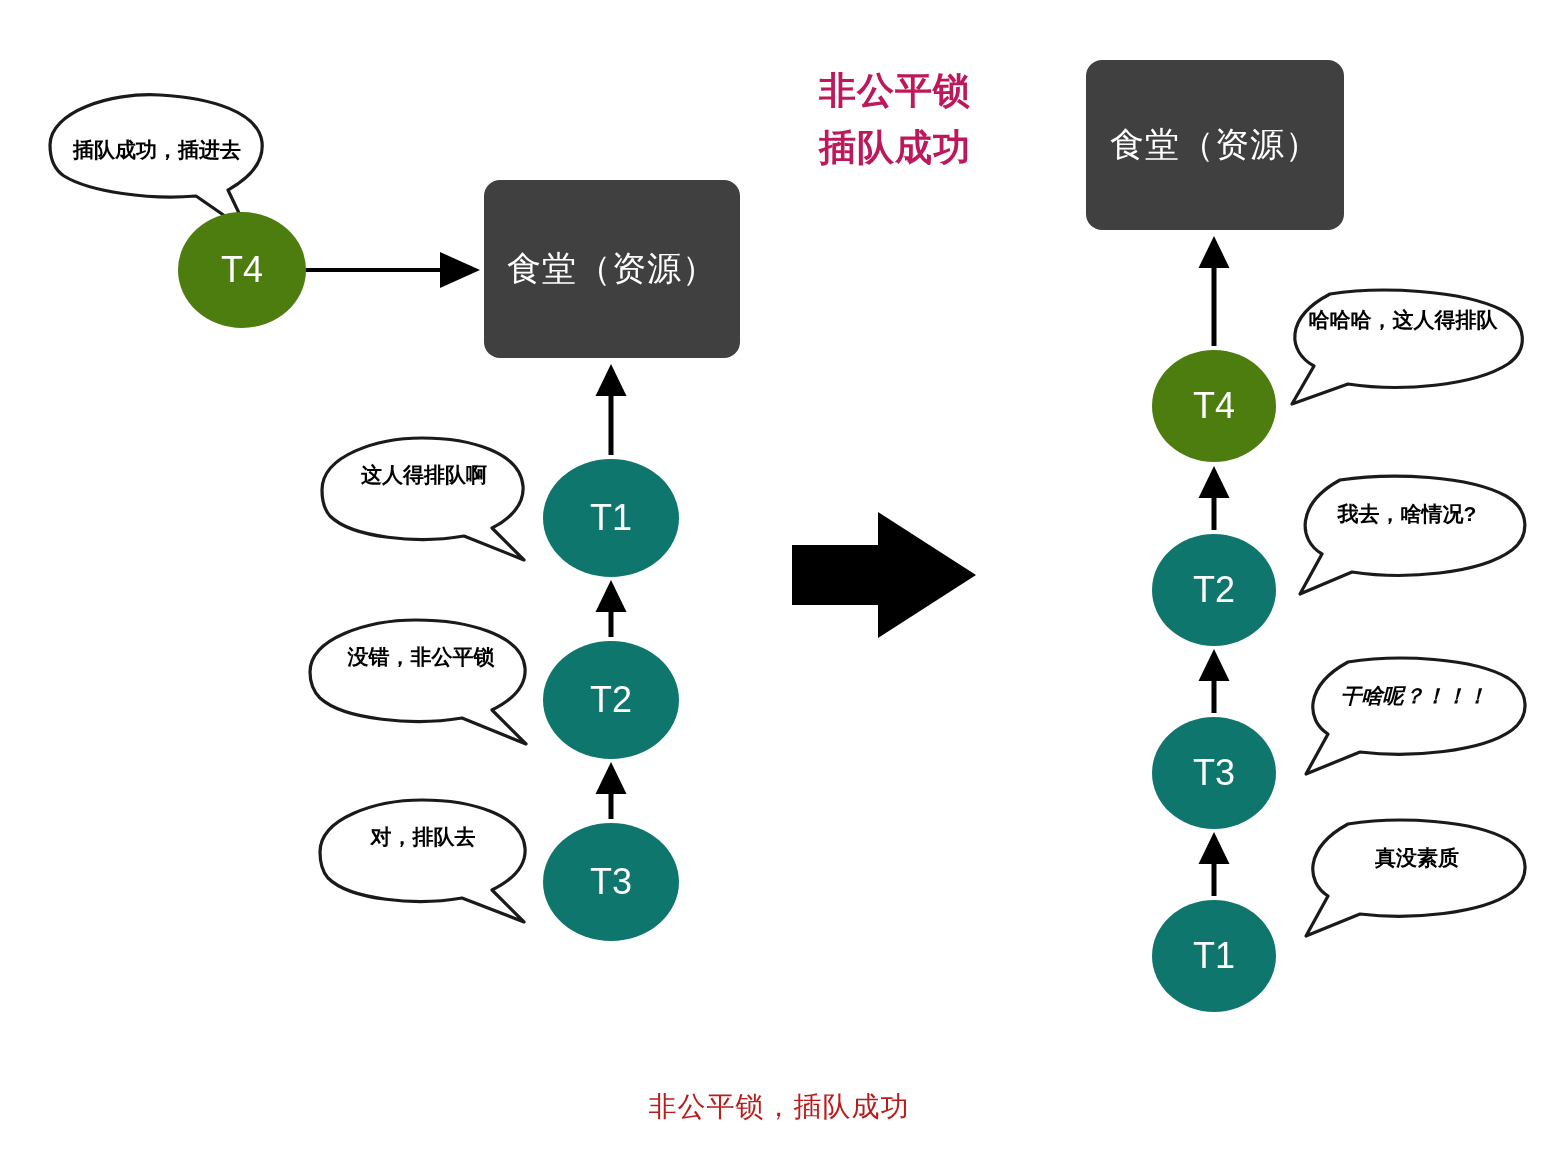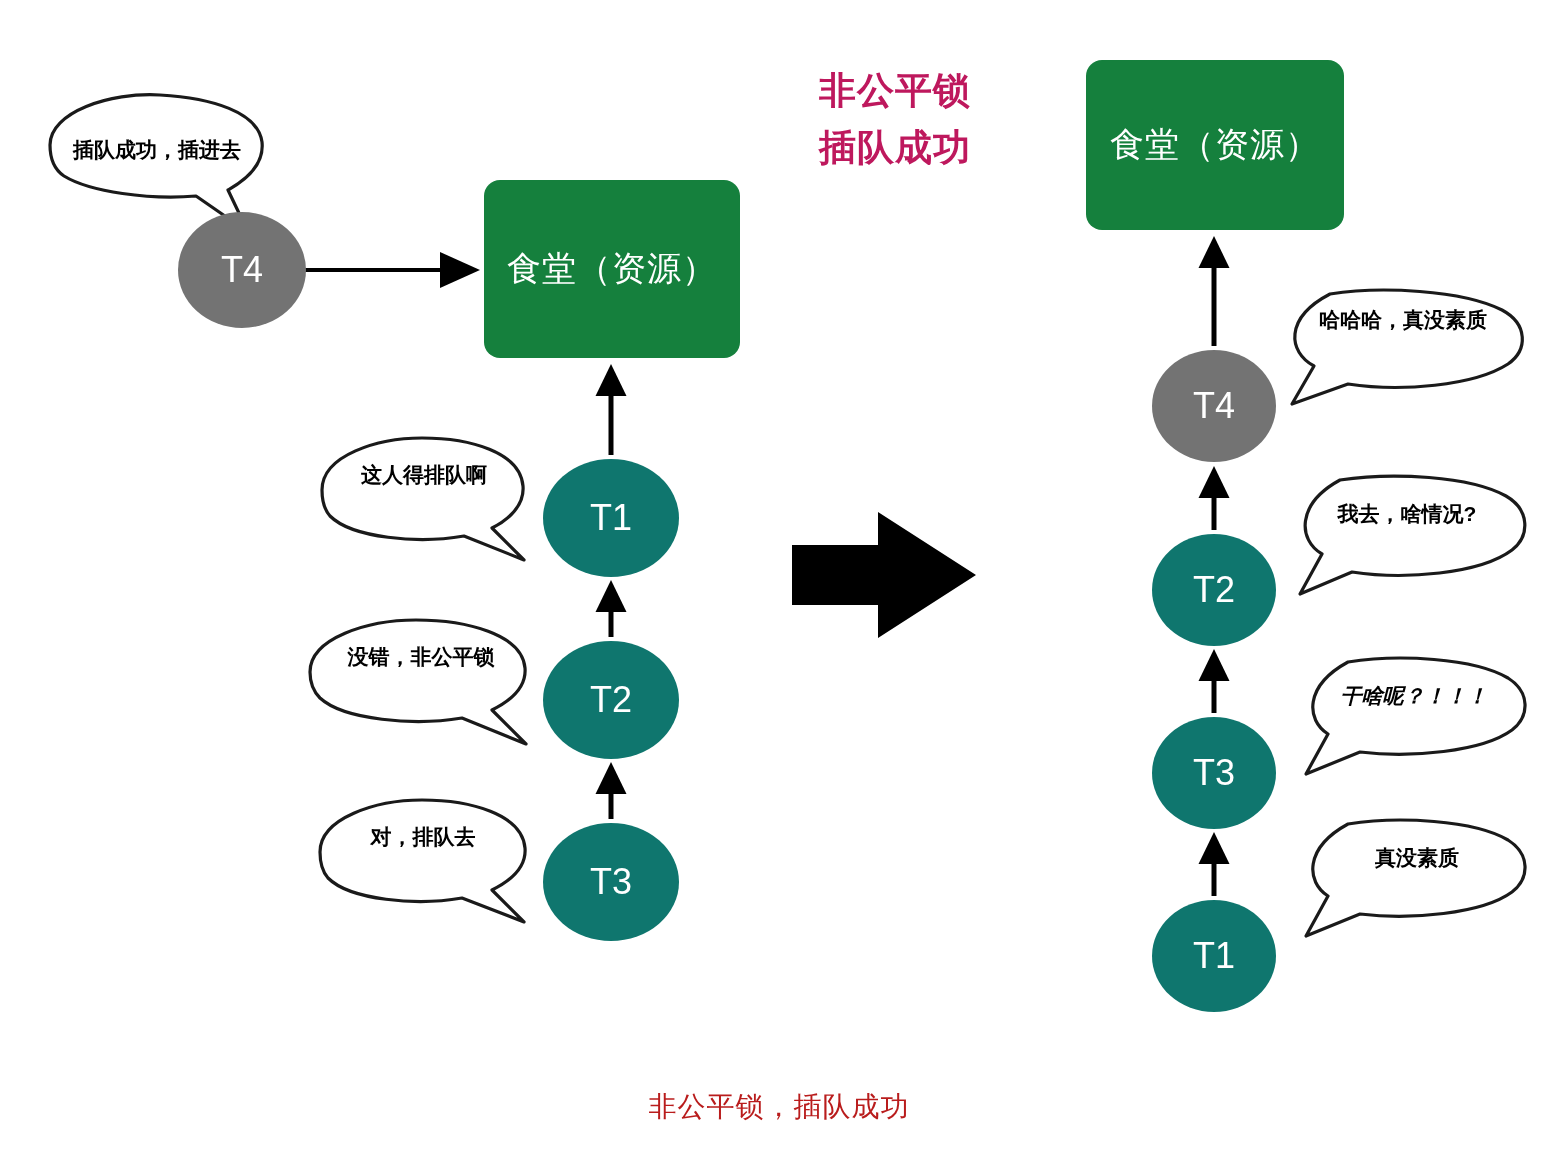--- a/index.html
+++ b/index.html
@@ -29,21 +29,21 @@
     color: #be185d;
     font-weight: bold;
     font-size: 37px;
     line-height: 1.55;
     letter-spacing: 1px;
   }
   .title-line { display: block; }
 
   
   .resource-box {
-    background: #15803d;
+    background: #404040;
     border-radius: 16px;
     display: flex;
     align-items: center;
     justify-content: center;
     color: #ffffff;
     font-size: 34px;
     font-weight: 500;
     letter-spacing: 1px;
     box-sizing: border-box;
   }
@@ -55,21 +55,21 @@
     border-radius: 50%;
     display: flex;
     align-items: center;
     justify-content: center;
     color: #ffffff;
     font-size: 36px;
     font-weight: 500;
     box-sizing: border-box;
   }
   .node.blue { background: #0f766e; }
-  .node.pink { background: #737373; }
+  .node.pink { background: #4d7c0f; }
 
   
   #n-l-t1 { left: 543px; top: 459px; width: 136px; height: 118px; }
   #n-l-t2 { left: 543px; top: 641px; width: 136px; height: 118px; }
   #n-l-t3 { left: 543px; top: 823px; width: 136px; height: 118px; }
   #n-l-t4 { left: 178px; top: 212px; width: 128px; height: 116px; }
 
   
   #n-r-t4 { left: 1152px; top: 350px; width: 124px; height: 112px; }
   #n-r-t2 { left: 1152px; top: 534px; width: 124px; height: 112px; }
@@ -179,21 +179,21 @@
   </svg>
 
   <div class="abs bubble-text" style="left:52px; top:136px; width:210px;">插队成功，插进去</div>
 
   <div class="abs bubble-text" style="left:328px; top:461px; width:192px;">这人得排队啊</div>
 
   <div class="abs bubble-text" style="left:314px; top:643px; width:214px;">没错，非公平锁</div>
 
   <div class="abs bubble-text" style="left:324px; top:823px; width:198px;">对，排队去</div>
 
-  <div class="abs bubble-text" style="left:1296px; top:306px; width:214px;">哈哈哈，真没素质</div>
+  <div class="abs bubble-text" style="left:1296px; top:306px; width:214px;">哈哈哈，这人得排队</div>
 
   <div class="abs bubble-text" style="left:1308px; top:500px; width:198px;">我去，啥情况?</div>
 
   <div class="abs bubble-text" style="left:1316px; top:682px; width:196px;font-style:italic;">干啥呢？！！！</div>
 
   <div class="abs bubble-text" style="left:1322px; top:844px; width:190px;">真没素质</div>
 
   <div class="abs resource-box" id="res-left">食堂（资源）</div>
 
   <div class="abs node pink" id="n-l-t4">T4</div>

